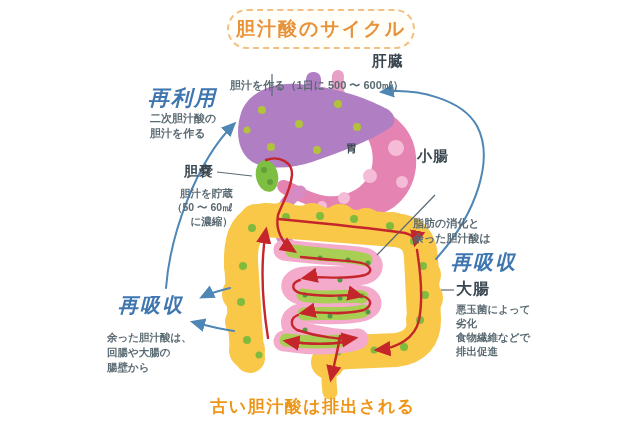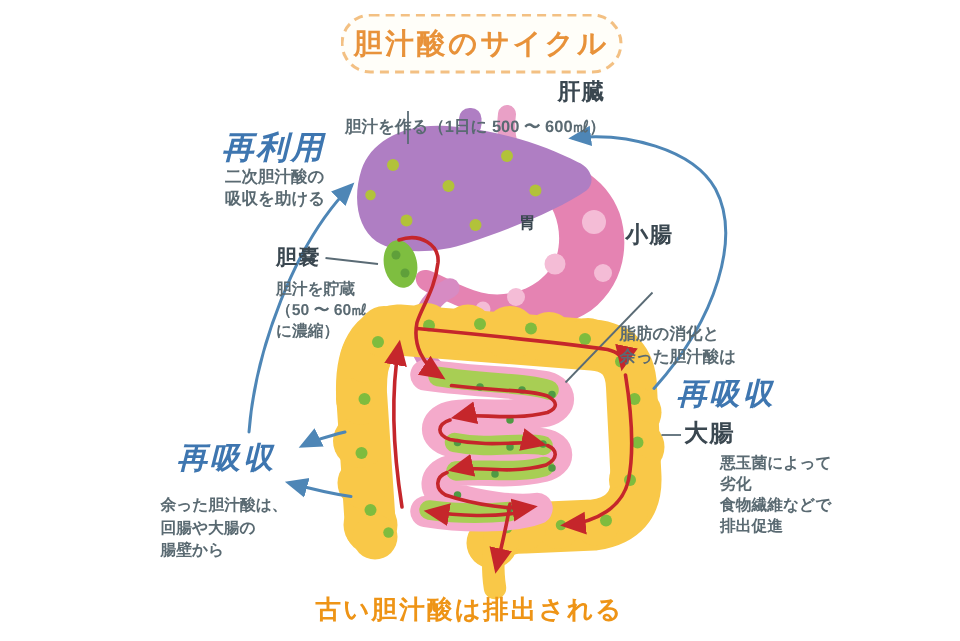--- a/index.html
+++ b/index.html
@@ -19,27 +19,27 @@
   .organ-name{font-size:15px;font-weight:bold;color:#3A4750;letter-spacing:1px;}
   .organ-name.sm{font-size:14px;}
   .note{font-size:10.5px;color:#5A6A72;line-height:14px;font-weight:bold;}
   .note.lg{font-size:11px;line-height:15px;}
   .blue-head{font-size:20px;font-weight:bold;color:#3E76B0;letter-spacing:2px;font-style:italic;}
   .liver-row{left:218px;top:52px;display:flex;align-items:flex-end;gap:7px;flex-direction:column;}
   .liver-row .note{padding-bottom:1px;margin-left:12px;}
   .reuse-label{left:148px;top:84px;font-size:21px;}
   .reuse-note{left:150px;top:111px;}
   .gb-label{left:184px;top:163px;}
-  .gb-note{left:184px;top:186px;}
+  .gb-note{left:172px;top:186px;text-align:right;}
   .stomach-label{left:346px;top:141px;font-size:11px;font-weight:bold;color:#3A4750;}
   .si-label{left:417px;top:147px;}
   .si-note{left:413px;top:171px;margin-top:45px;}
   .reab-right{left:451px;top:249px;}
   .li-label{left:456px;top:279px;font-size:16px;}
-  .li-note{left:456px;top:302px;margin-left:24px;}
+  .li-note{left:456px;top:302px;}
   .reab-left{left:118px;top:292px;}
   .reab-left-note{left:107px;top:330px;line-height:15px;}
   .footer-note{
     left:0;right:14px;top:395px;text-align:center;
     font-size:17px;font-weight:bold;color:#EE9416;letter-spacing:1.5px;
   }
 </style>
 </head>
 <body>
 
@@ -205,21 +205,21 @@
   </div>
 
   <div class="abs liver-row">
     <span class="organ-name">肝臓</span>
     <span class="note lg">胆汁を作る（1日に 500 〜 600㎖）</span>
   </div>
 
   <div class="abs blue-head reuse-label">再利用</div>
   <div class="abs note lg reuse-note">
     <div>二次胆汁酸の</div>
-    <div>吸収を助ける</div>
+    <div>胆汁を作る</div>
   </div>
 
   <div class="abs organ-name sm gb-label">胆嚢</div>
   <div class="abs note gb-note">
     <div>胆汁を貯蔵</div>
     <div>（50 〜 60㎖</div>
     <div>に濃縮）</div>
   </div>
 
   <div class="abs stomach-label">胃</div>

